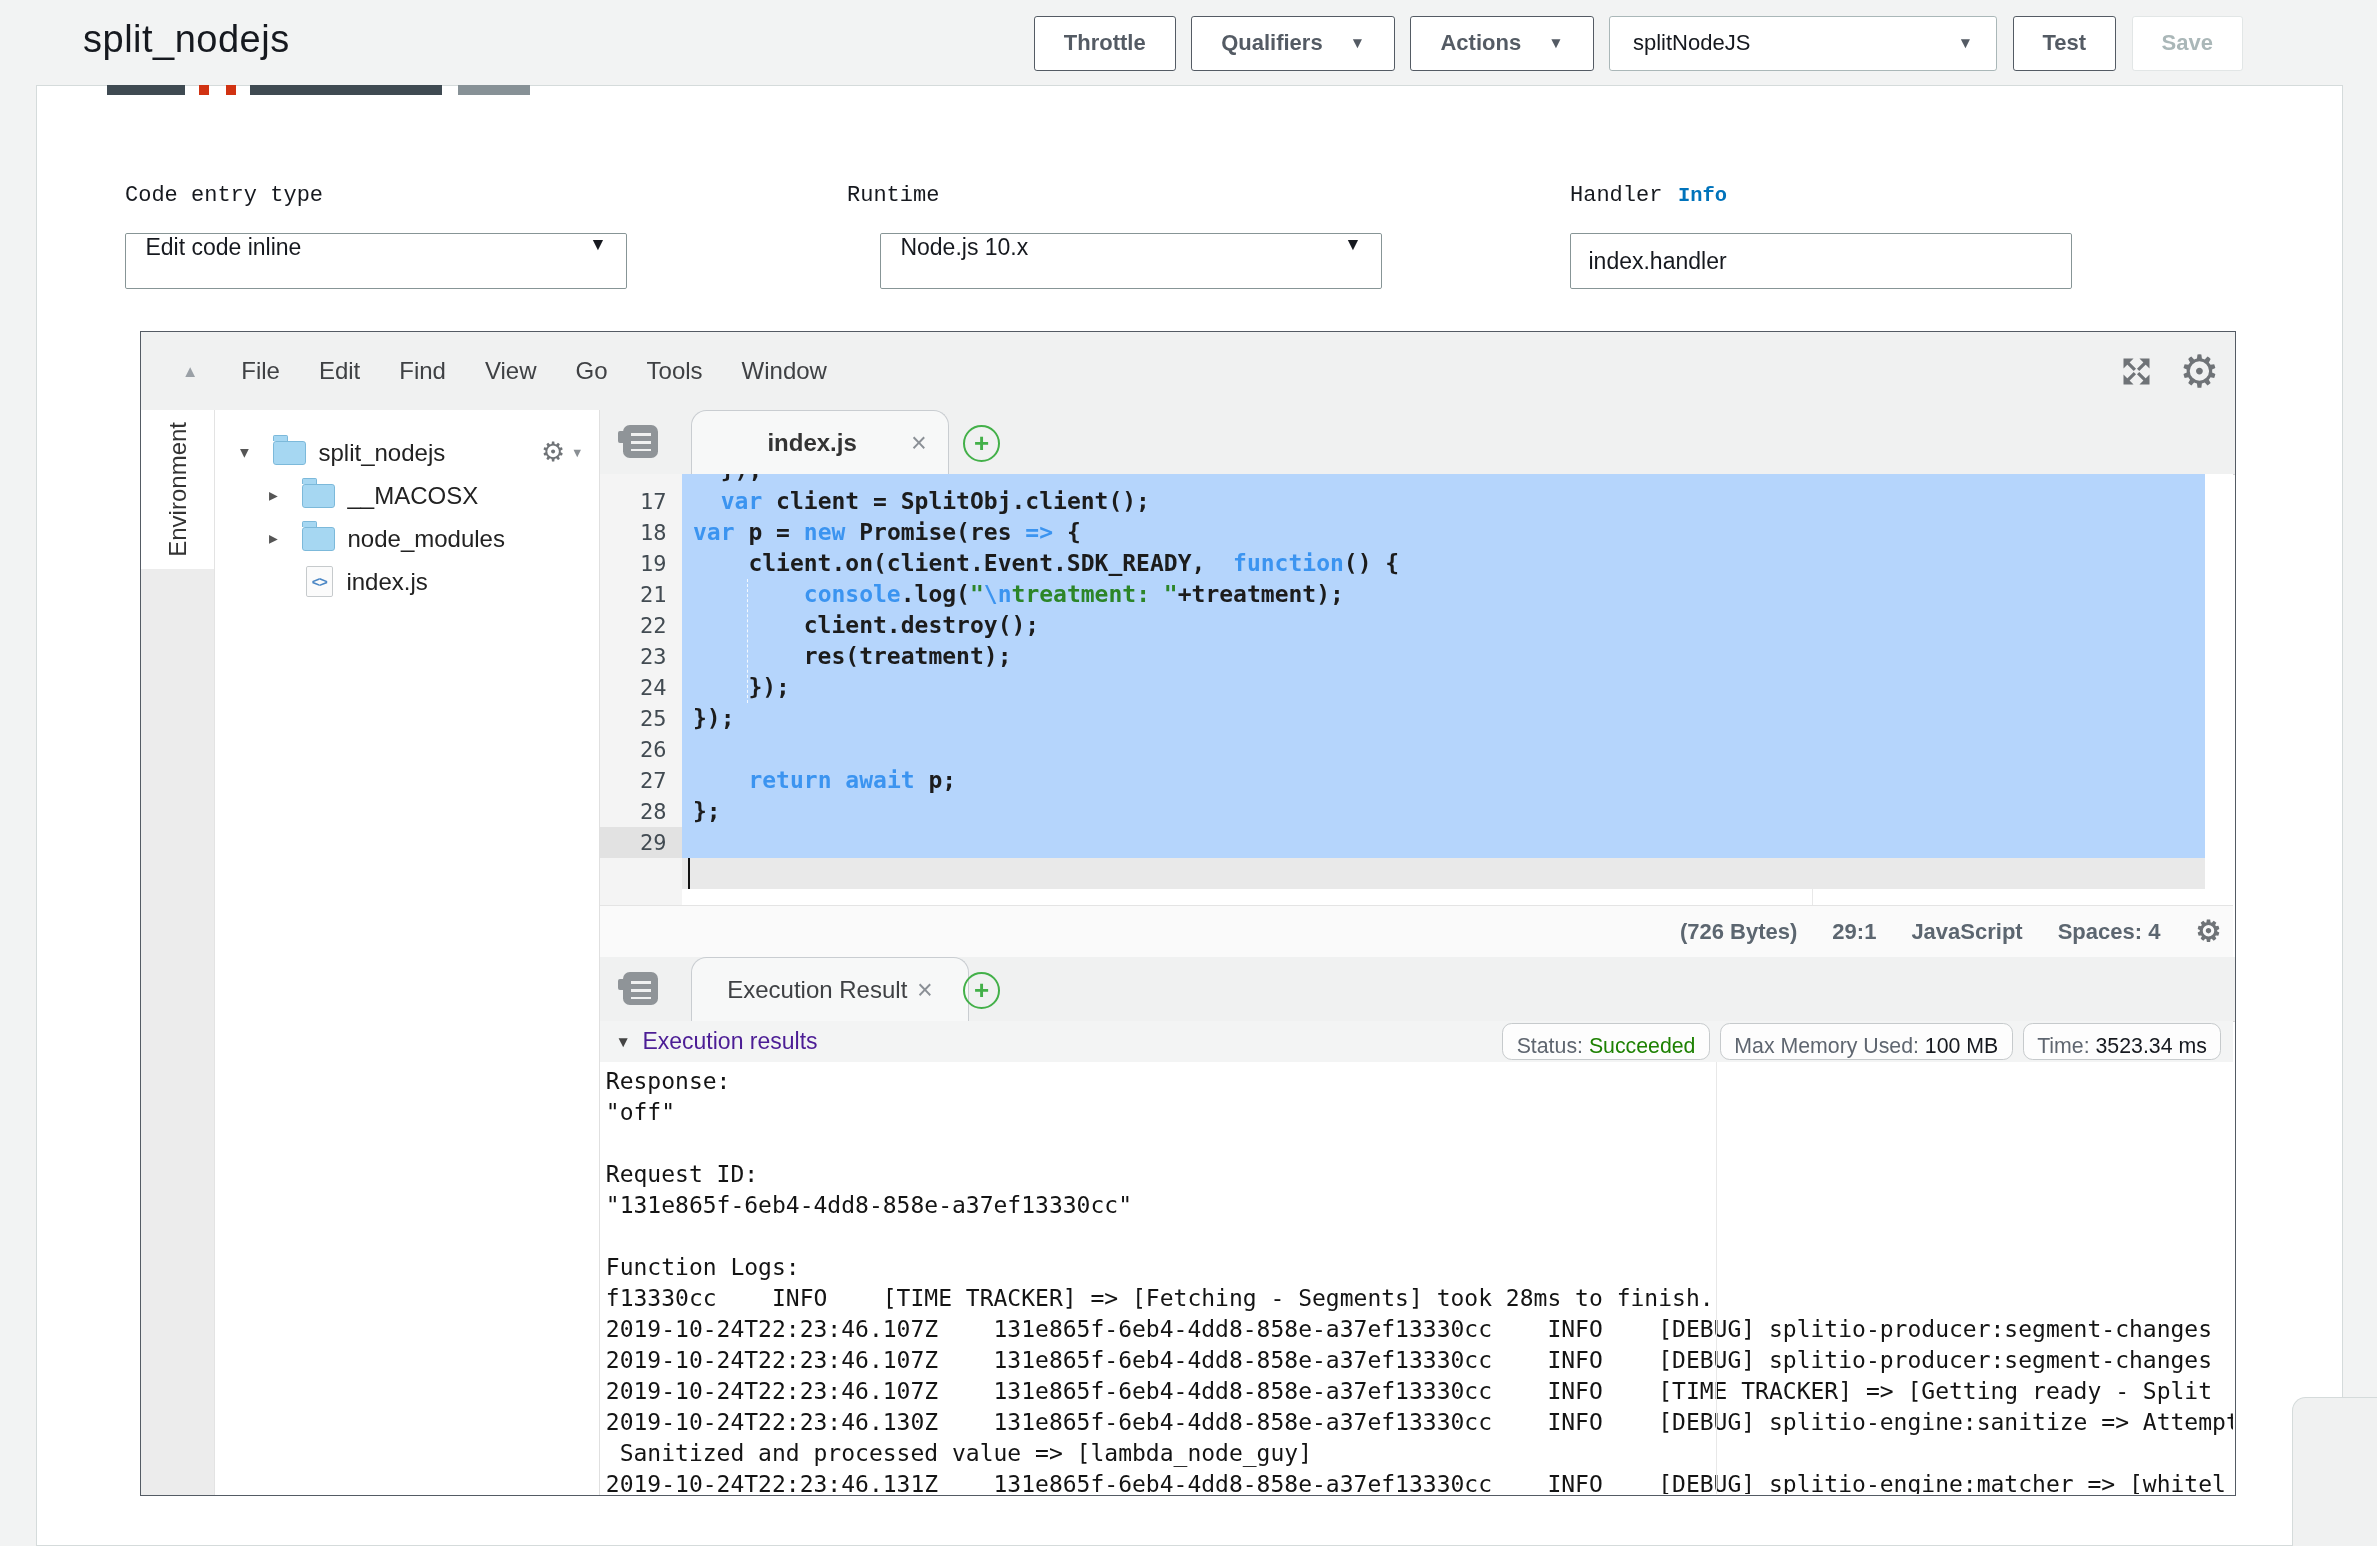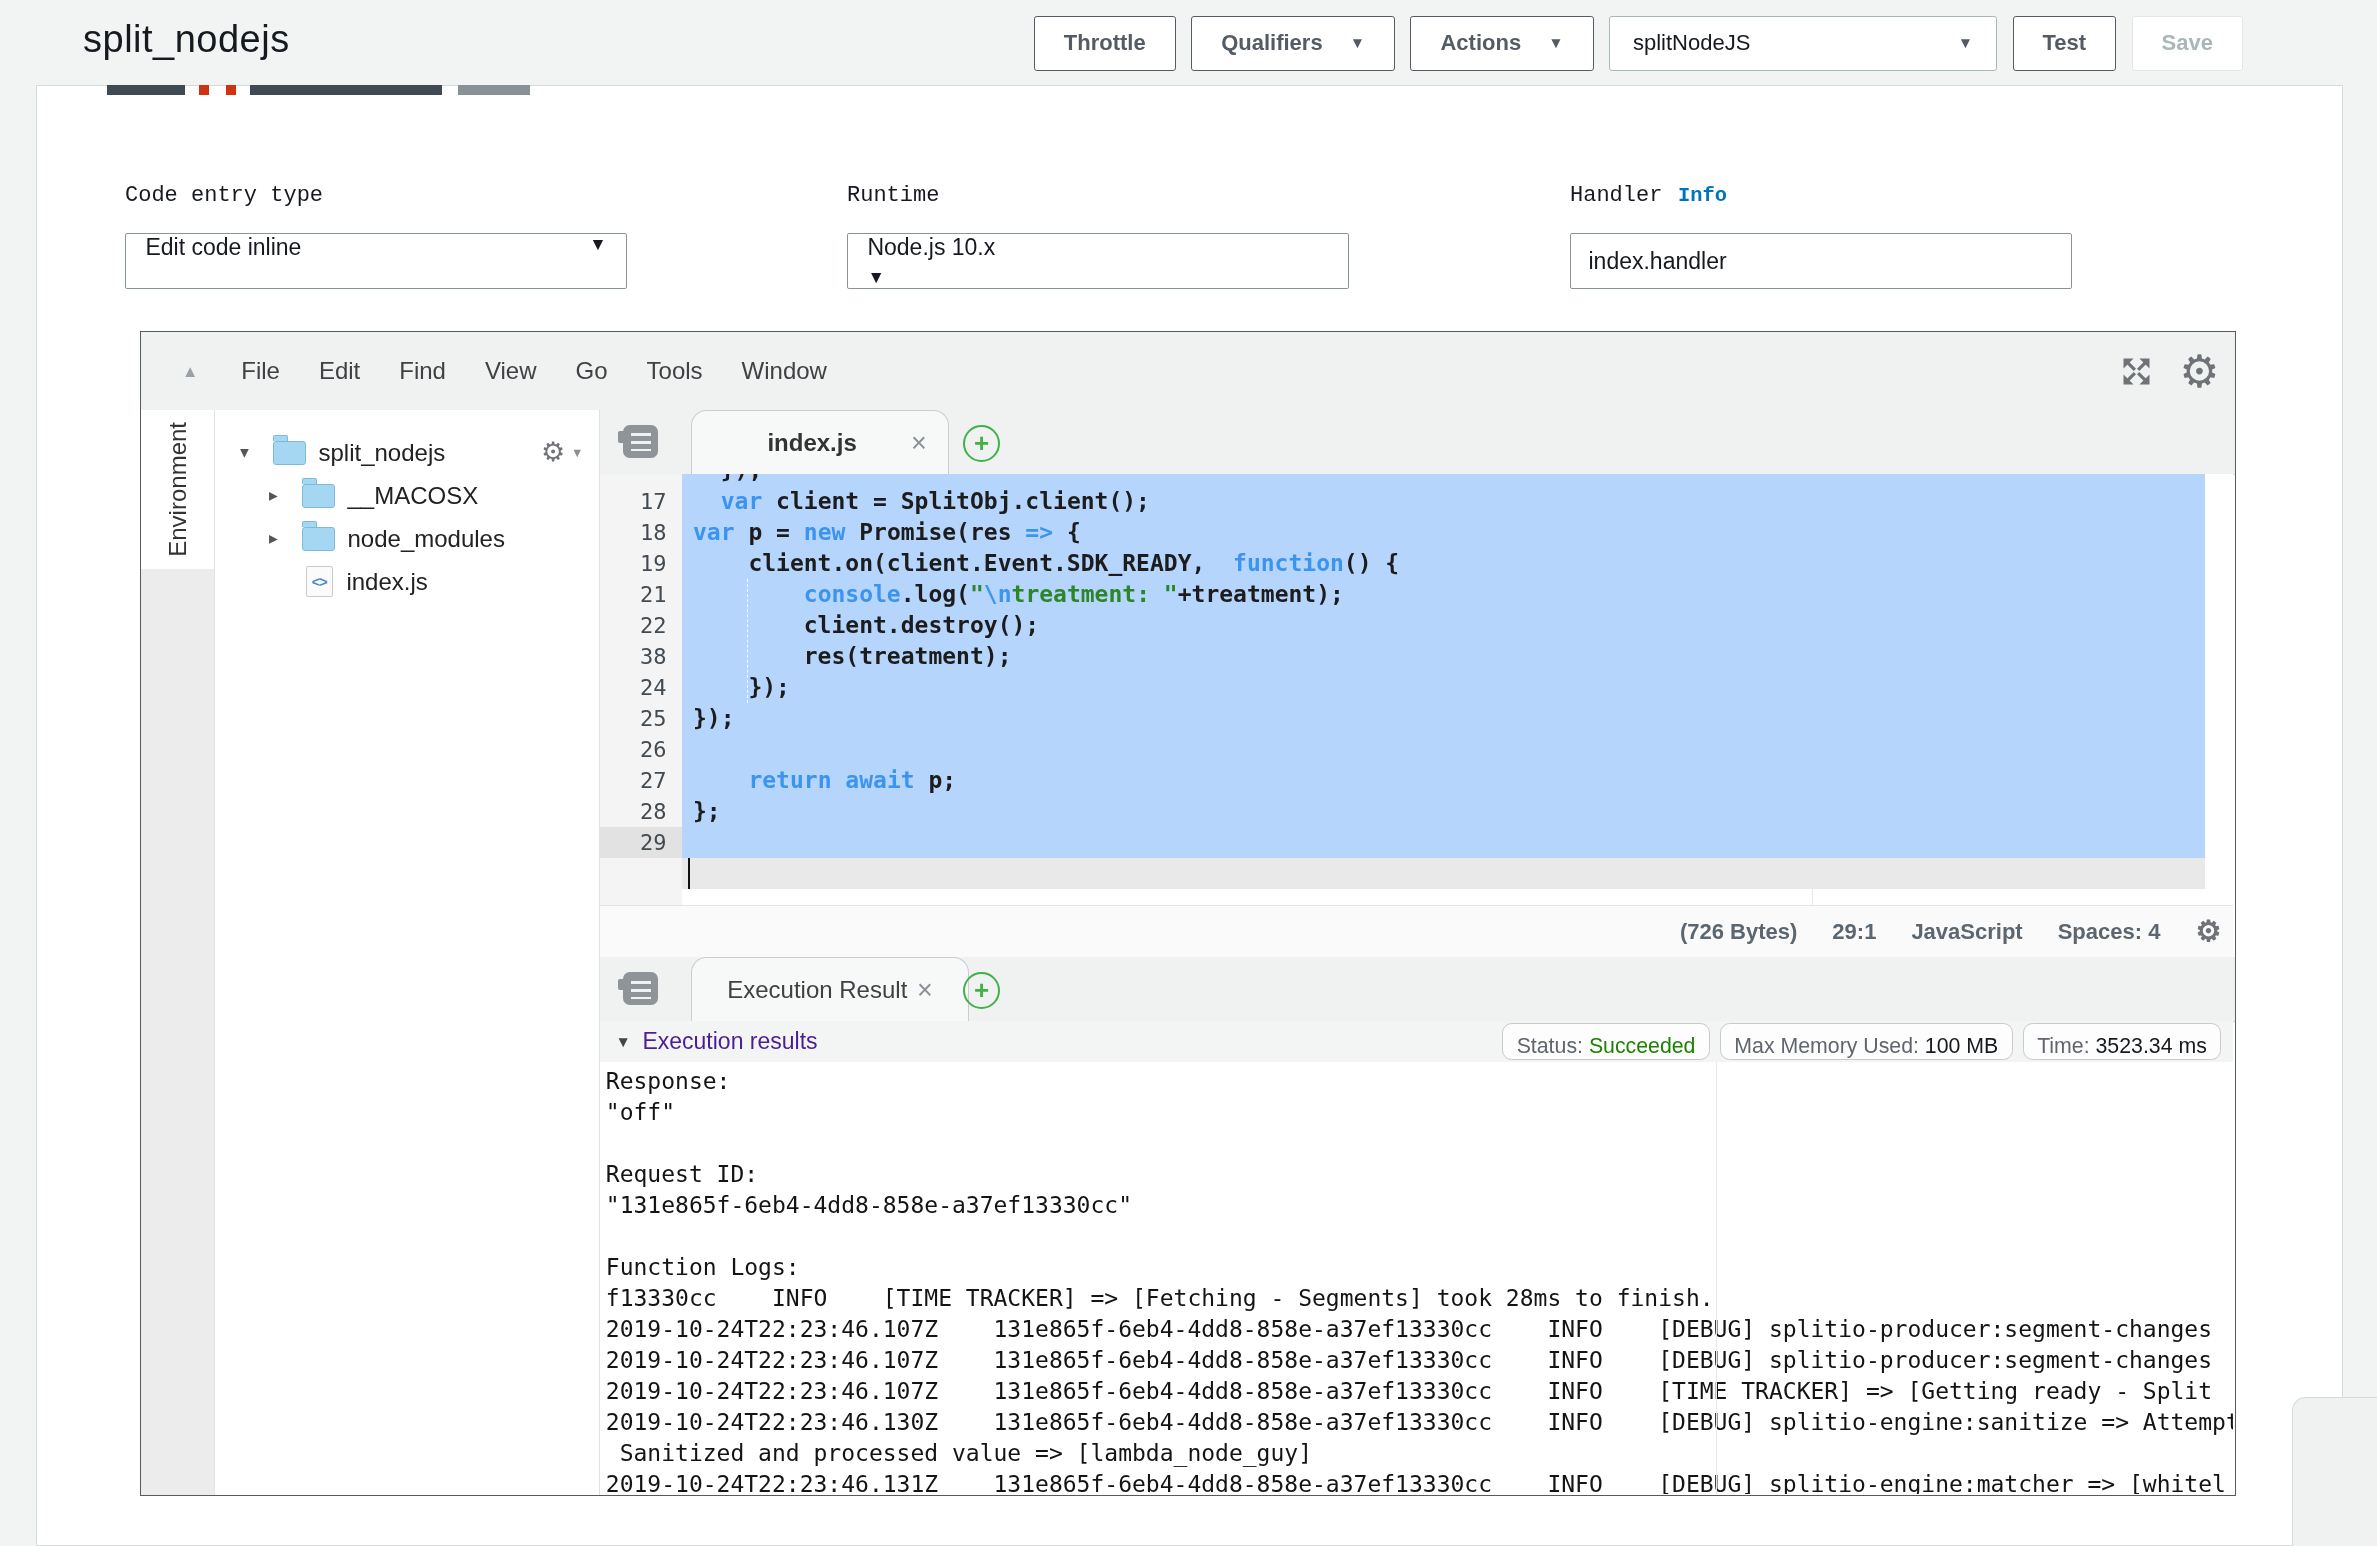--- a/index.html
+++ b/index.html
@@ -145,21 +145,21 @@
       <span style="left:351px;width:72px;background:#879196;"></span>
     </div>
 
     <div class="flabel" style="left:88px;top:97px;">Code entry type</div>
     <div class="fctl" style="left:88px;">
       <span>Edit code inline</span>
       <span class="caret">▼</span>
     </div>
 
     <div class="flabel" style="left:810px;top:97px;">Runtime</div>
-    <div class="fctl" style="left:810px;flex-direction:column;">
+    <div class="fctl" style="left:843px;">
       <span>Node.js 10.x</span>
       <span class="caret">▼</span>
     </div>
 
     <div class="flabel" style="left:1533px;top:97px;">
       <span>Handler</span>
       <span class="info-link">Info</span>
     </div>
     <input class="finput" style="left: 1533px;" value="index.handler">
   </div>
@@ -253,21 +253,21 @@
             </div>
             <div class="crow">
               <span class="gut">21</span>
               <span class="ccode"><span class="tok-d">        </span><span class="tok-k">console</span><span class="tok-d">.log(</span><span class="tok-s">"</span><span class="tok-e">\n</span><span class="tok-s">treatment: "</span><span class="tok-d">+treatment);</span></span>
             </div>
             <div class="crow">
               <span class="gut">22</span>
               <span class="ccode"><span class="tok-d">        client.destroy();</span></span>
             </div>
             <div class="crow">
-              <span class="gut">38</span>
+              <span class="gut">23</span>
               <span class="ccode"><span class="tok-d">        res(treatment);</span></span>
             </div>
             <div class="crow">
               <span class="gut">24</span>
               <span class="ccode"><span class="tok-d">    });</span></span>
             </div>
             <div class="crow">
               <span class="gut">25</span>
               <span class="ccode"><span class="tok-d">});</span></span>
             </div>

